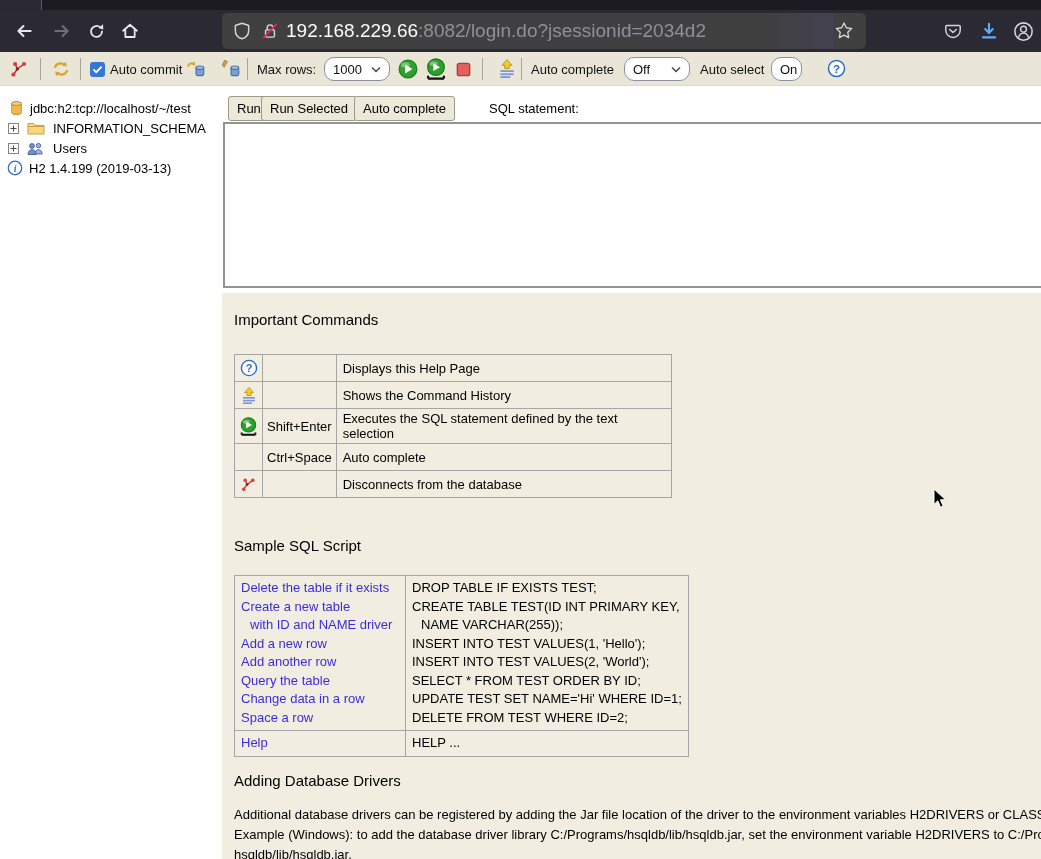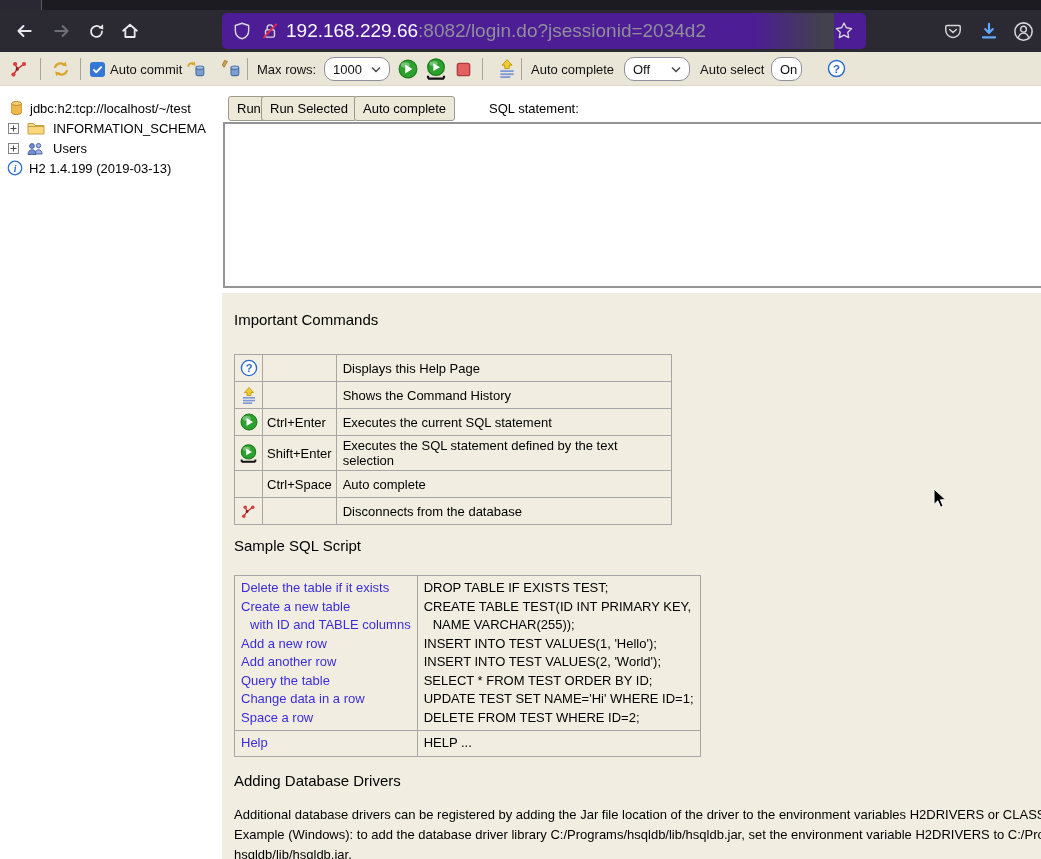--- a/index.html
+++ b/index.html
@@ -8,21 +8,21 @@
   .abs { position:absolute; }
   #stage { position:relative; width:1041px; height:859px; }
 
   
   #tabstrip { left:0; top:0; width:1041px; height:10px; background:#1c1b22; }
   #tabstrip .tab-sliver { left:0; top:0; width:42px; height:10px; background:#2a2933; border-right:1px solid #5a5964; }
   #browserbar { left:0; top:10px; width:1041px; height:42px; background:#2b2a33; }
   .navbtn { position:absolute; top:5px; width:32px; height:32px; border-radius:4px;
     display:flex; align-items:center; justify-content:center; }
   #urlbar { position:absolute; left:222px; top:3px; width:644px; height:36px;
-    background:#4c1d95; border-radius:5px; display:flex; align-items:center; }
+    background:#404040; border-radius:5px; display:flex; align-items:center; }
   #urlbar .badge { position:absolute; top:8px; width:20px; height:20px; }
   #urltext { position:absolute; left:64px; top:0; width:548px; height:36px; line-height:36px;
     font-size:19px; white-space:nowrap; overflow:hidden; }
   #urltext .host { color:#fbfbfe; }
   #urltext .path { color:#908f9b; }
   #urlfade { position:absolute; left:532px; top:0; width:80px; height:36px;
     background:linear-gradient(to right, rgba(66,65,77,0), #42414d 85%); }
   #star-btn { position:absolute; left:612px; top:8px; width:20px; height:20px; }
   .chromeicon { position:absolute; top:8px; width:26px; height:26px;
     display:flex; align-items:center; justify-content:center; }
@@ -331,31 +331,20 @@
                 <rect x="3" y="11" width="12" height="1.6" fill="#7b97d8"></rect>
                 <rect x="3" y="13.8" width="12" height="1.6" fill="#7b97d8"></rect>
                 <rect x="3" y="16.4" width="9" height="1.6" fill="#7b97d8"></rect>
               </svg>
             </td>
         <td class="sc"></td>
         <td class="tx">Shows the Command History</td>
       </tr>
       <tr>
         <td class="ic">
-              <svg width="18" height="18" viewBox="0 0 18 18" style="margin:0 auto;">
-                <circle cx="9" cy="9" r="8" fill="#2da12d" stroke="#1b7a1b"></circle>
-                <ellipse cx="6.6" cy="5.4" rx="4" ry="2.4" fill="rgba(255,255,255,0.35)"></ellipse>
-                <polygon points="6.5,5 13,9 6.5,13" fill="#fff"></polygon>
-              </svg>
-            </td>
-        <td class="sc">Ctrl+Enter</td>
-        <td class="tx">Executes the current SQL statement</td>
-      </tr>
-      <tr>
-        <td class="ic">
               <svg width="19" height="19" viewBox="0 0 18 18" style="margin:0 auto;">
                 <circle cx="9" cy="7.5" r="6.8" fill="#2da12d" stroke="#1b7a1b"></circle>
                 <ellipse cx="7" cy="4.6" rx="3.4" ry="2" fill="rgba(255,255,255,0.35)"></ellipse>
                 <polygon points="6.8,4.3 12.3,7.5 6.8,10.7" fill="#fff"></polygon>
                 <path d="M2.5 16.8v-2.2M2.5 16.8h13M15.5 16.8v-2.2" stroke="#111" stroke-width="1.8" fill="none"></path>
               </svg>
             </td>
         <td class="sc">Shift+Enter</td>
         <td class="tx">Executes the SQL statement defined by the text selection</td>
       </tr>
@@ -381,21 +370,21 @@
       </table>
 
     <h3 style="top:244px;">Sample SQL Script</h3>
 
     <table class="htbl" id="sample-table">
       <tbody>
           <tr>
         <td class="lnk">
           <div><a class="hlink">Delete the table if it exists</a></div>
           <div><a class="hlink">Create a new table</a></div>
-          <div class="indent"><a class="hlink">with ID and TABLE columns</a></div>
+          <div class="indent"><a class="hlink">with ID and NAME driver</a></div>
           <div><a class="hlink">Add a new row</a></div>
           <div><a class="hlink">Add another row</a></div>
           <div><a class="hlink">Query the table</a></div>
           <div><a class="hlink">Change data in a row</a></div>
           <div><a class="hlink">Space a row</a></div>
         </td>
         <td class="sql">
           <div>DROP TABLE IF EXISTS TEST;</div>
           <div>CREATE TABLE TEST(ID INT PRIMARY KEY,</div>
           <div class="indent">NAME VARCHAR(255));</div>

